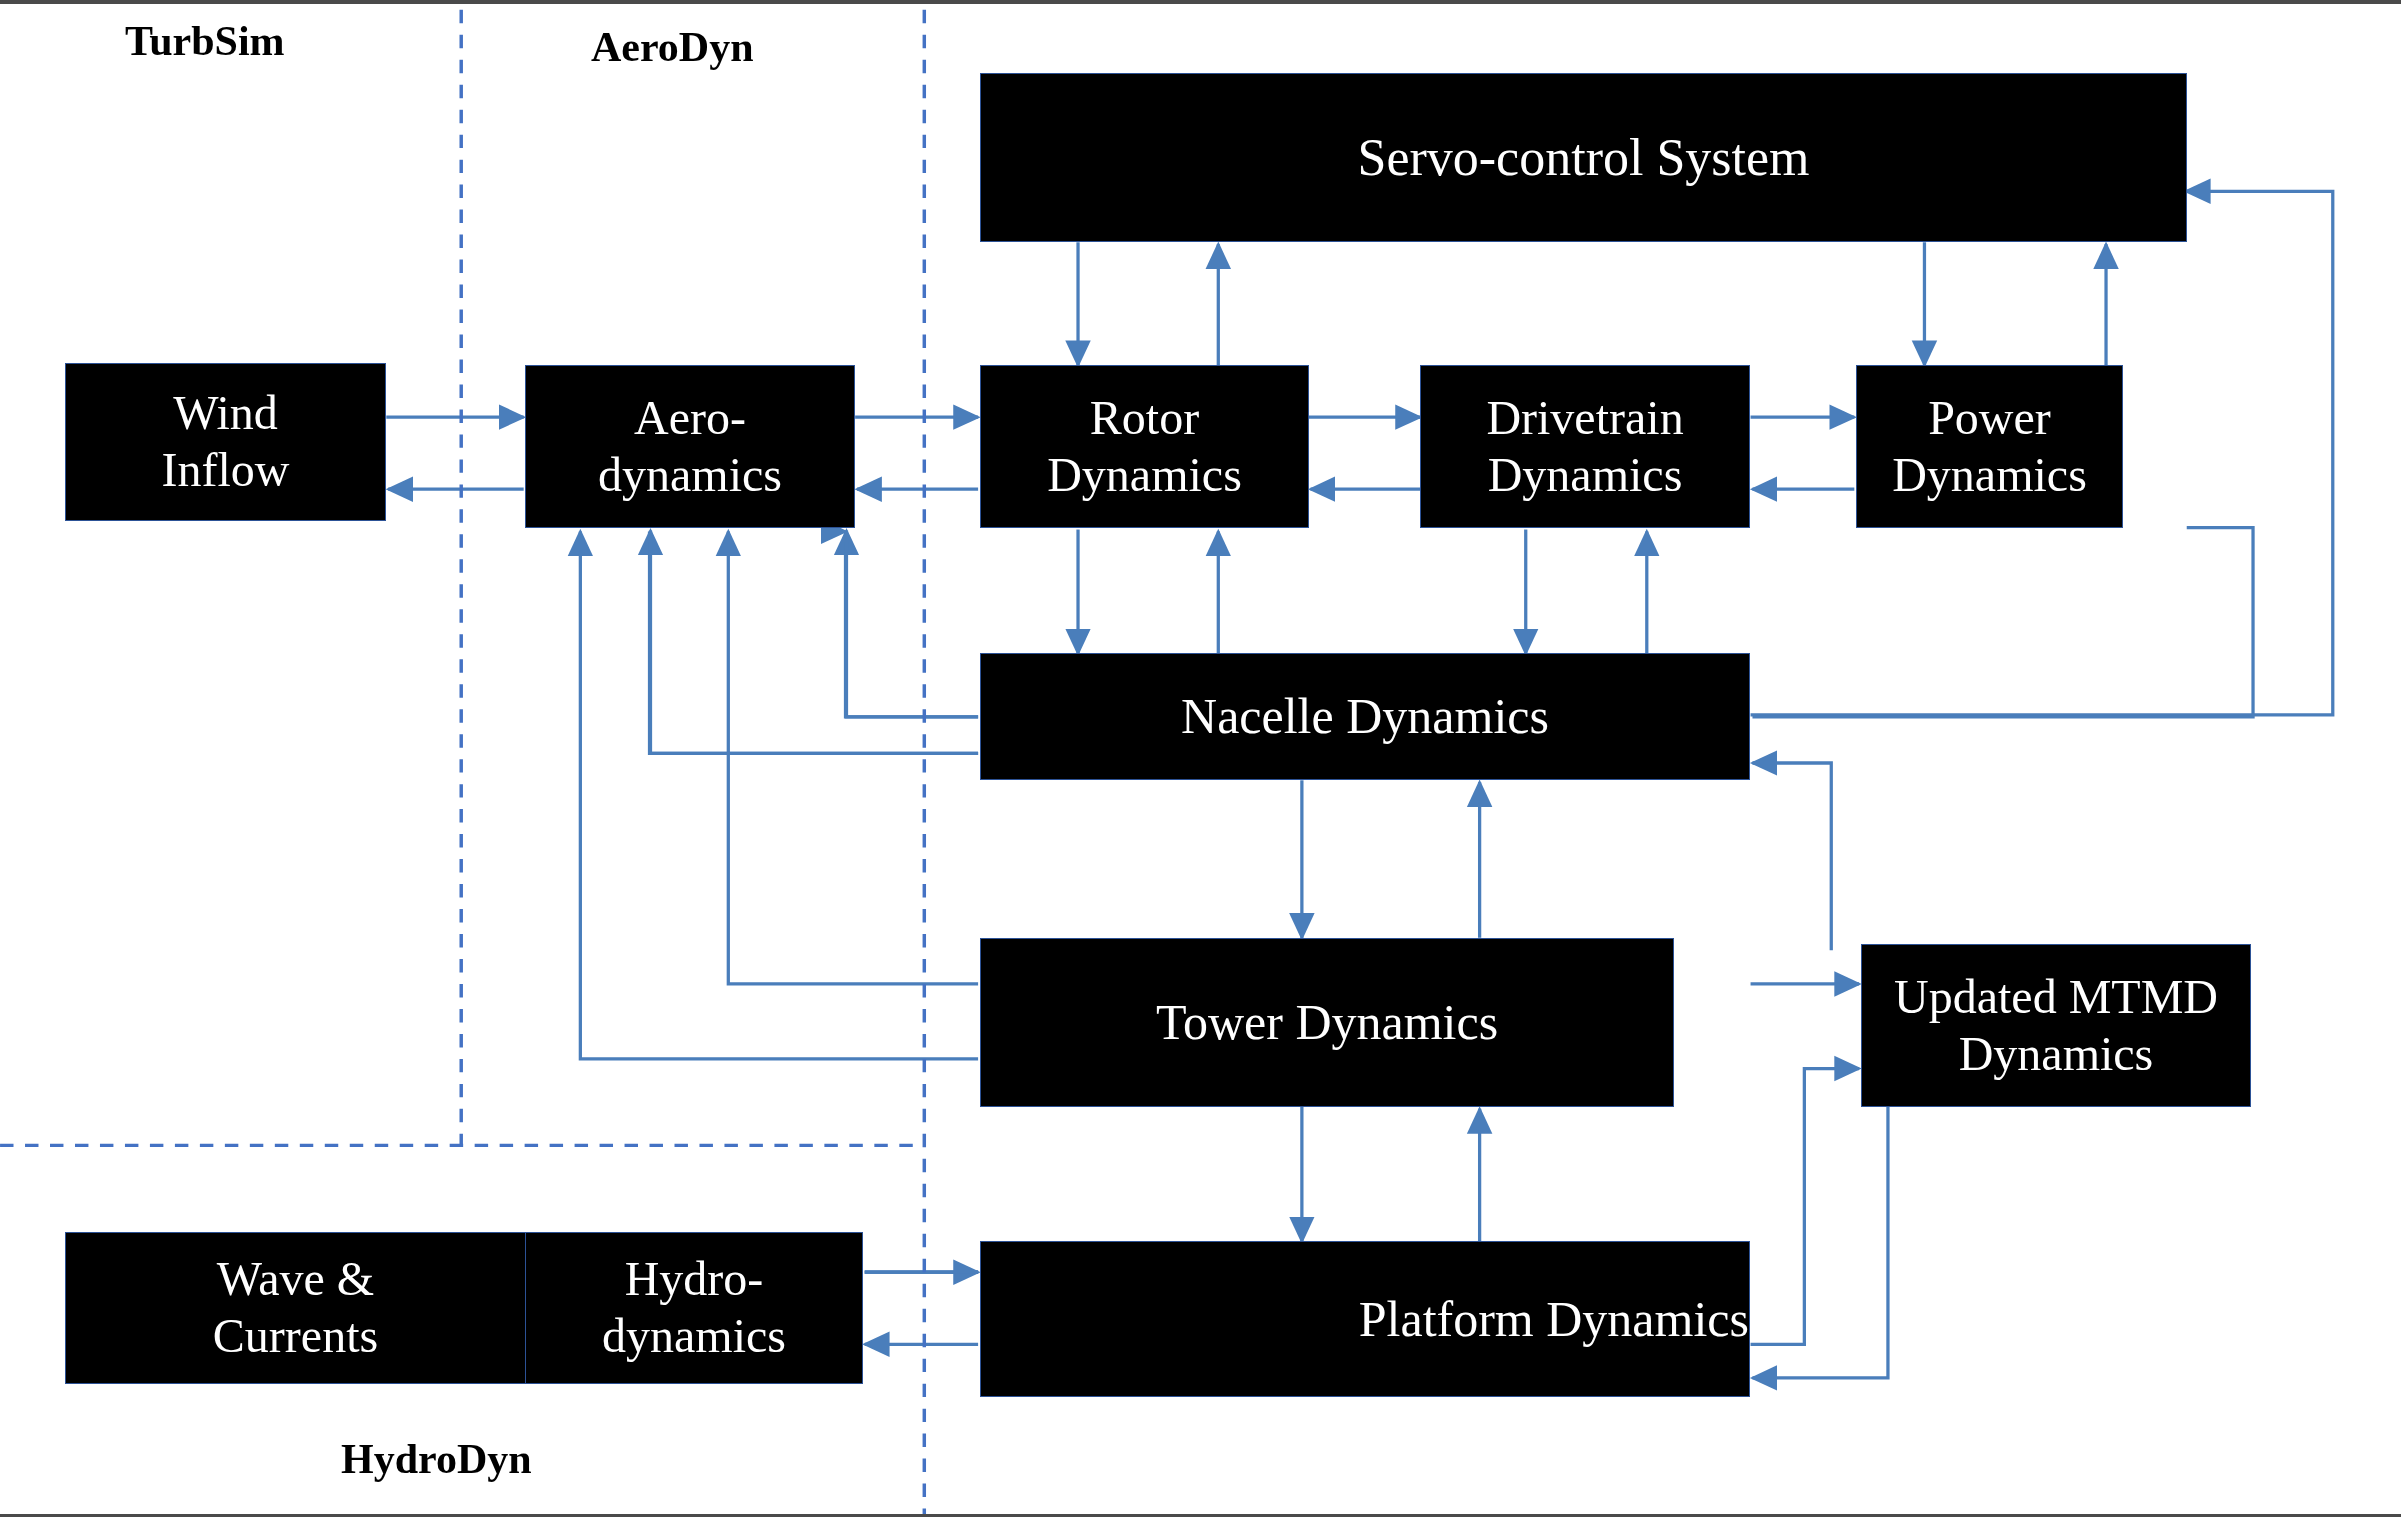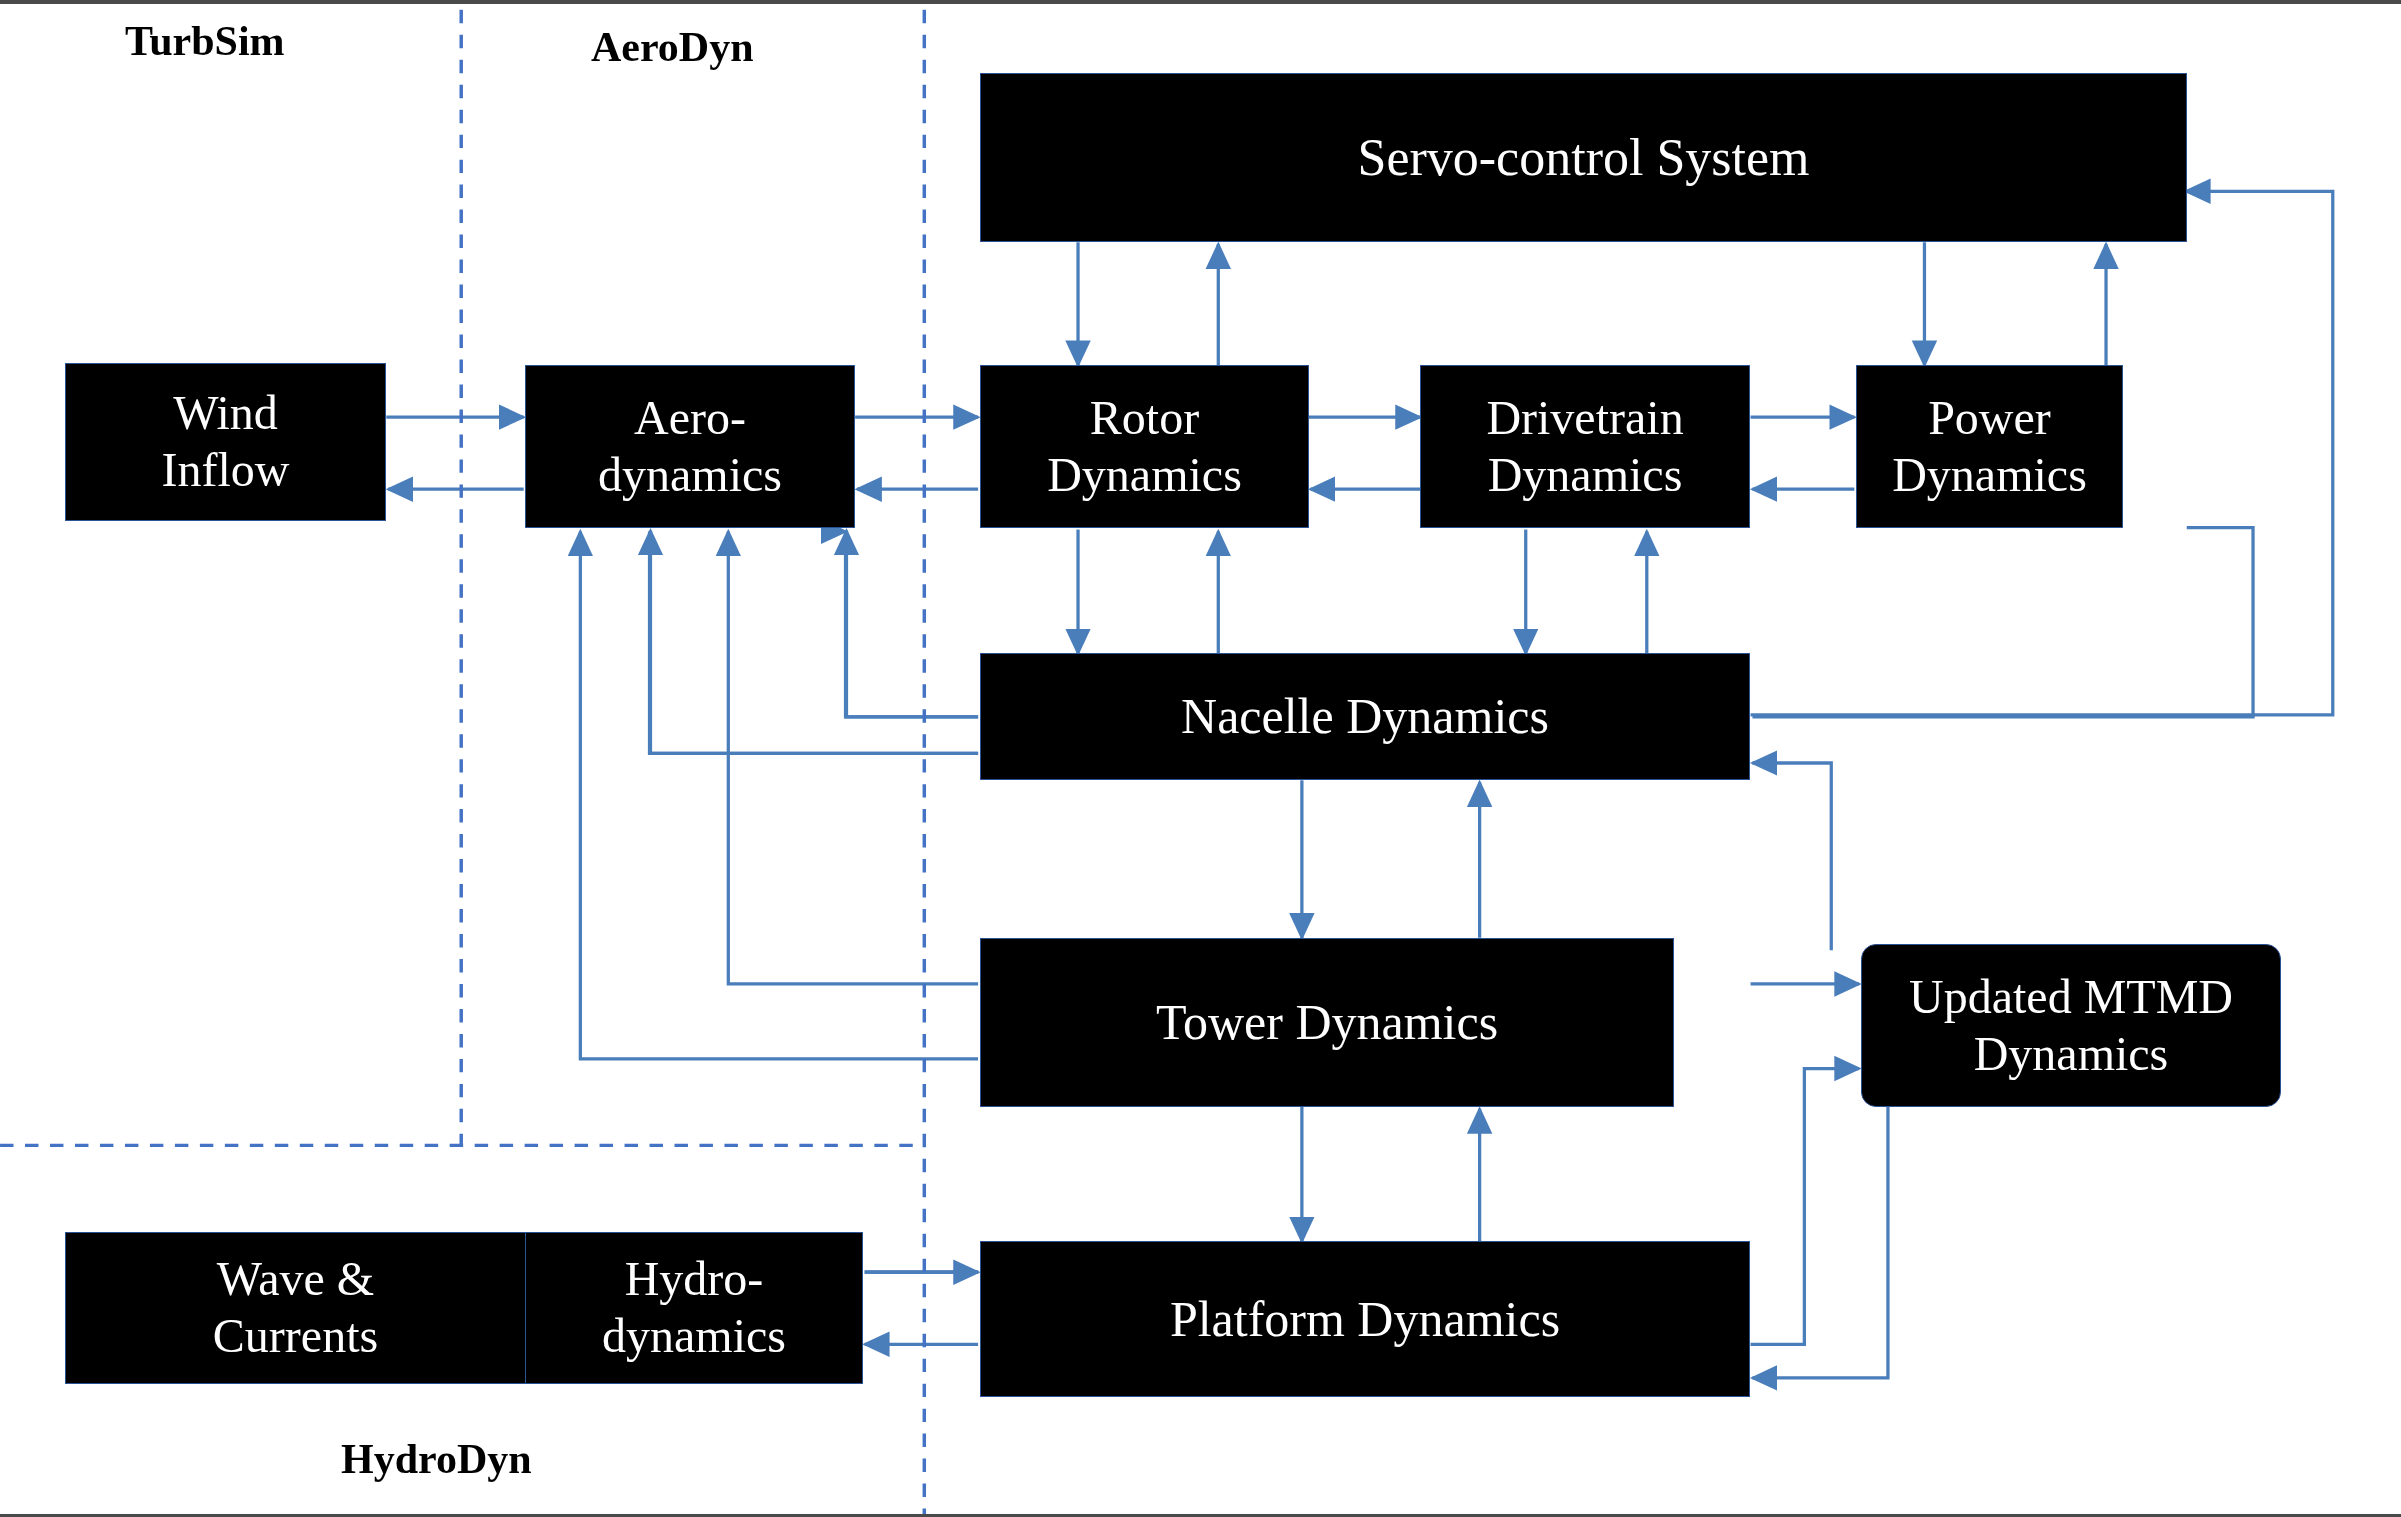--- a/index.html
+++ b/index.html
@@ -143,26 +143,26 @@
   </div>
 
   <div class="node" style="left:980px;top:649px;width:770px;height:127px;font-size:50px;">
     <span>Nacelle Dynamics</span>
   </div>
 
   <div class="node" style="left:980px;top:934px;width:694px;height:169px;font-size:50px;">
     <span>Tower Dynamics</span>
   </div>
 
-  <div class="node" style="left:1861px;top:940px;width:420px;height:163px;font-size:48px;border-radius:15px;">
+  <div class="node" style="left:1861px;top:940px;width:390px;height:163px;font-size:48px;">
     <span>Updated MTMD
 Dynamics</span>
   </div>
 
-  <div class="node" style="left:980px;top:1237px;width:770px;height:156px;font-size:50px;">
+  <div class="node" style="left:980px;top:1237px;width:770px;height:156px;font-size:50px;justify-content:flex-end;">
     <span>Platform Dynamics</span>
   </div>
 
   <div class="node" style="left:65px;top:1228px;width:461px;height:152px;font-size:48px;">
     <span>Wave &amp;
 Currents</span>
   </div>
 
   <div class="node" style="left:525px;top:1228px;width:338px;height:152px;font-size:48px;">
     <span>Hydro-

